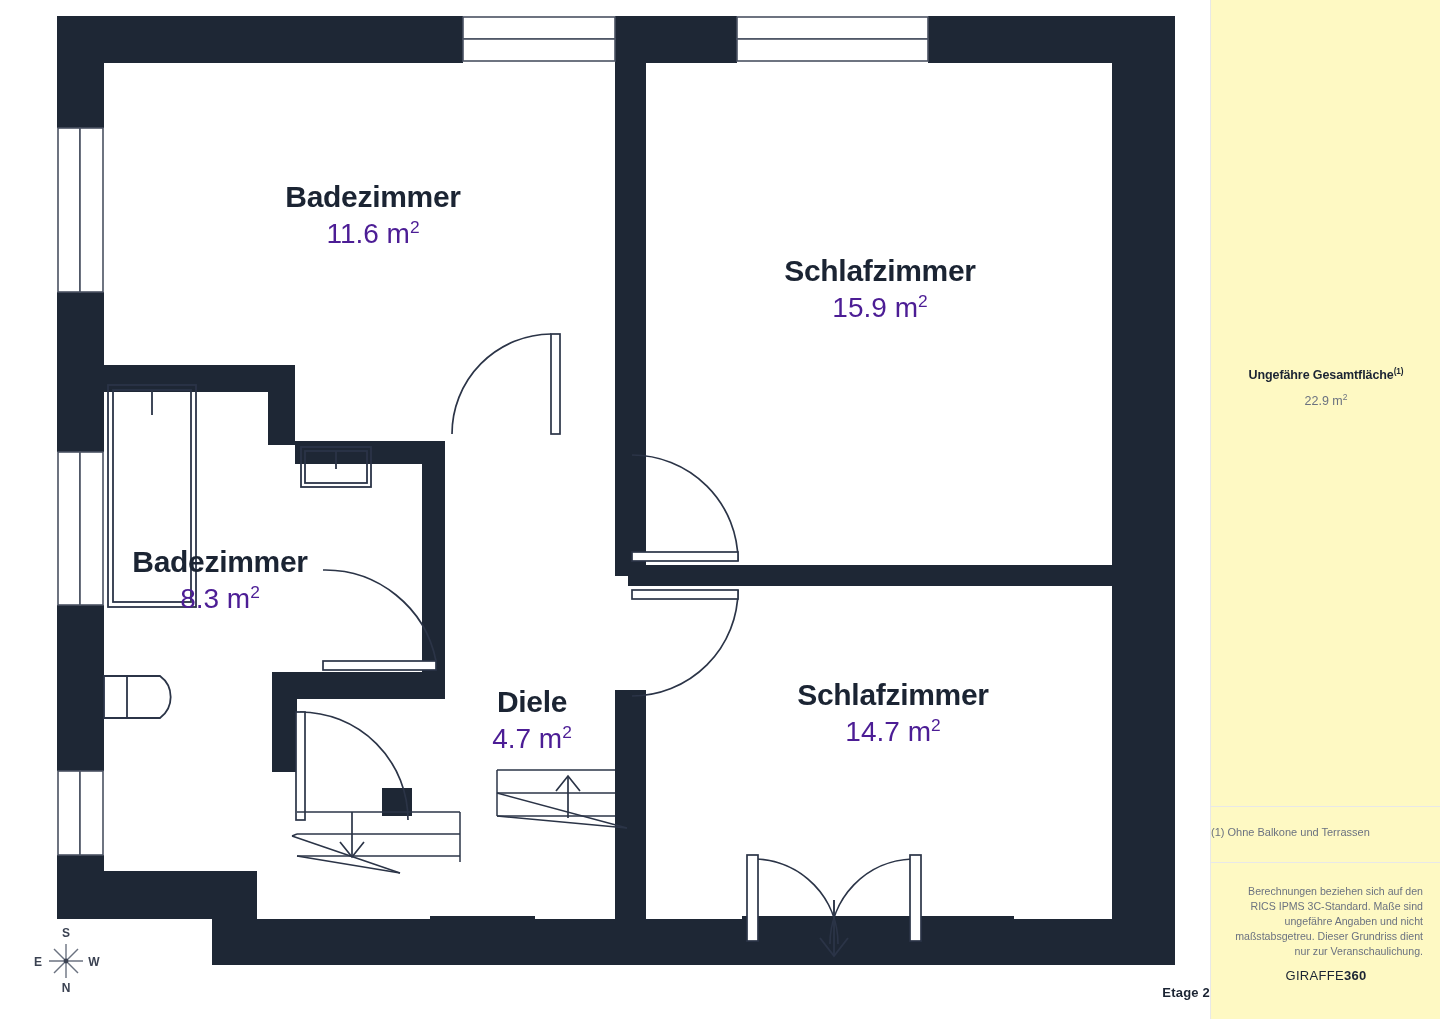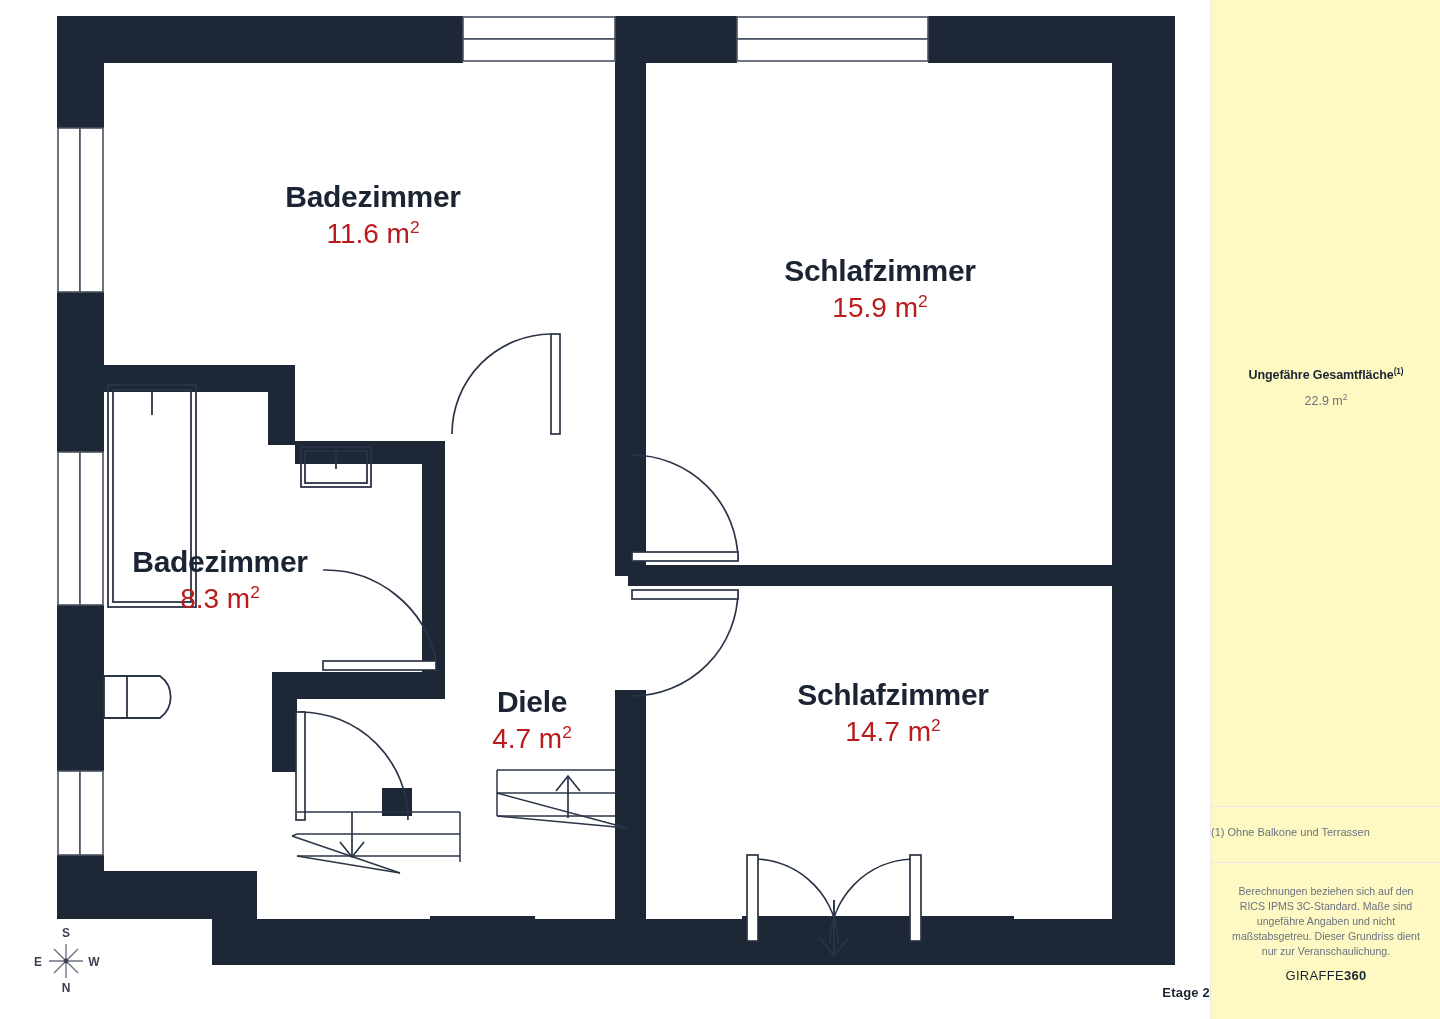--- a/index.html
+++ b/index.html
@@ -38,21 +38,21 @@
     font-size: 30px;
     font-weight: 700;
     color: #1b2433;
     letter-spacing: -0.3px;
     line-height: 1.12;
   }
   .room-label .rarea {
     display: block;
     font-size: 28px;
     font-weight: 400;
-    color: #b91c1c;
+    color: #4c1d95;
     line-height: 1.25;
     margin-top: 2px;
   }
   .room-label .rarea sup {
     font-size: 0.62em;
     vertical-align: super;
     line-height: 0;
   }
 
   
@@ -130,21 +130,21 @@
     left: 0; top: 826px;
     width: 230px;
     text-align: left;
     font-size: 11px;
     color: #6b7280;
   }
   #disclaimer {
     position: absolute;
     left: 18px; top: 884px;
     width: 194px;
-    text-align: center;
+    text-align: right;
     font-size: 10.6px;
     line-height: 1.42;
     color: #6b7280;
   }
   #brand {
     position: absolute;
     left: 0; top: 968px;
     width: 230px;
     text-align: center;
     font-size: 13px;

